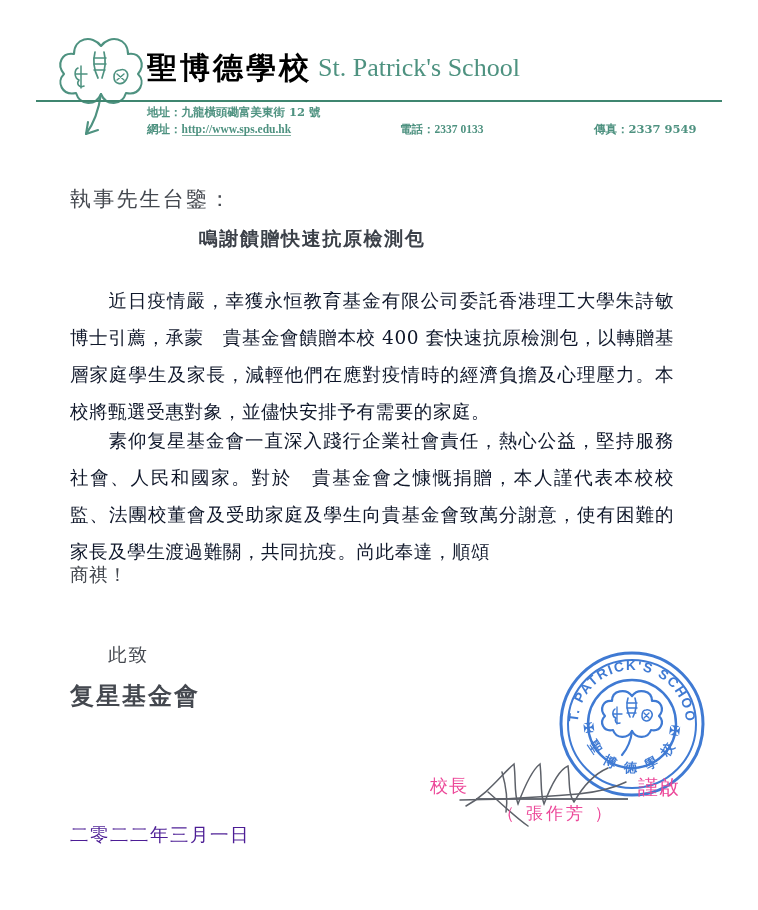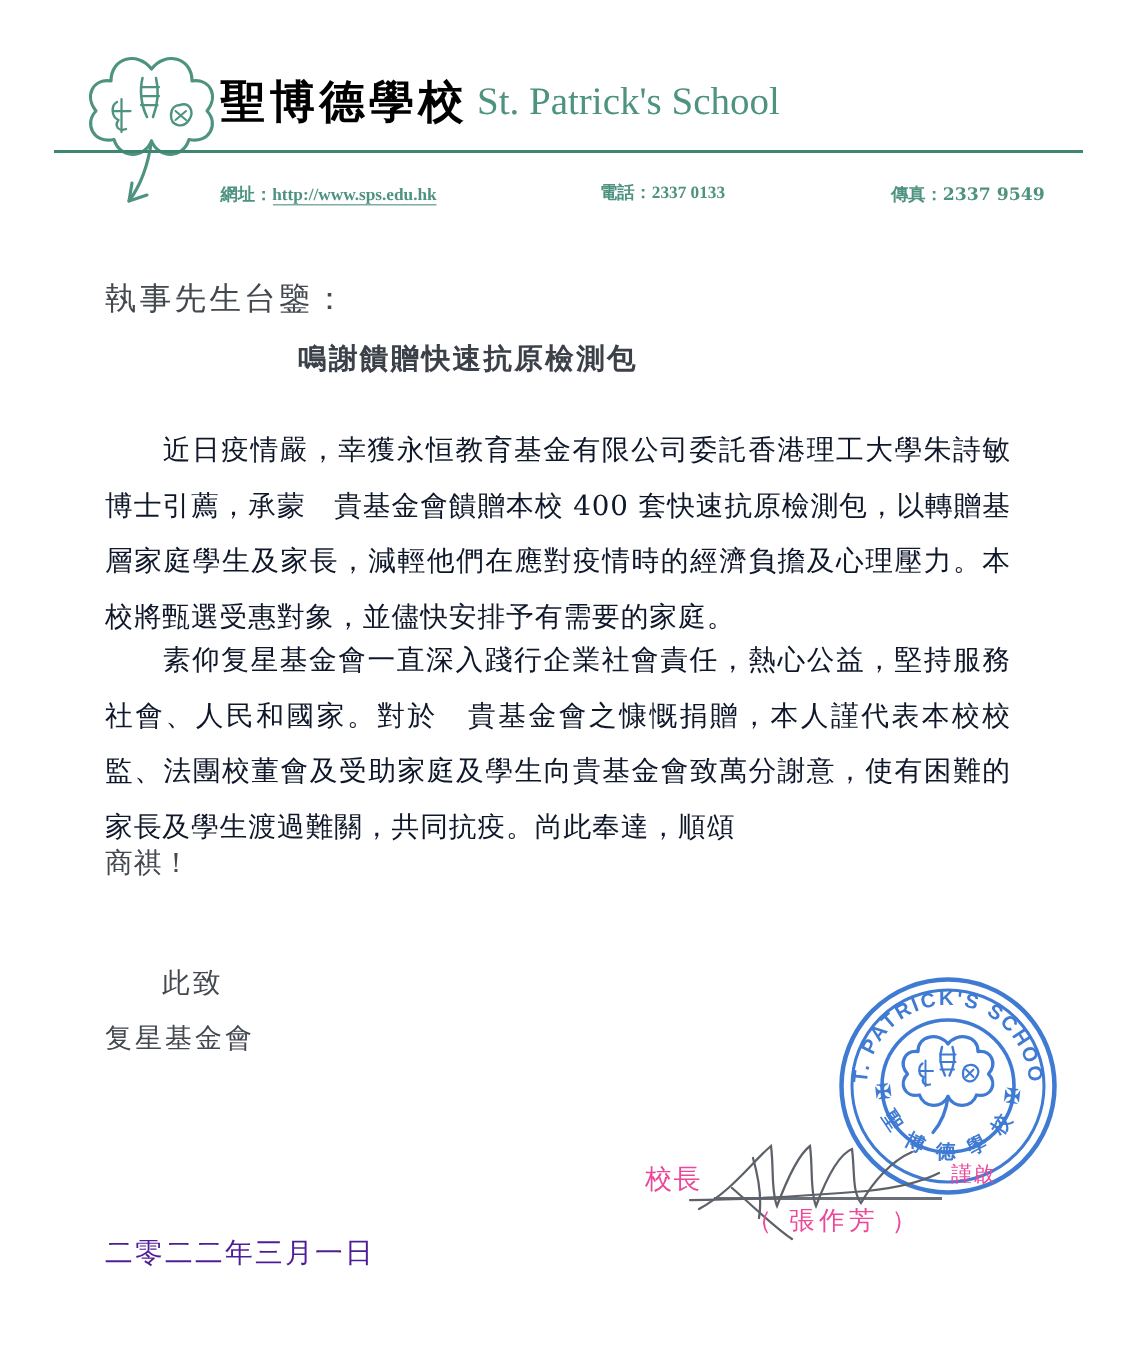--- a/index.html
+++ b/index.html
@@ -180,23 +180,24 @@
     left: 108px;
     top: 482px;
     font-size: 18.5px;
     letter-spacing: 2px;
     white-space: nowrap;
   }
   #recipient {
     position: absolute;
     left: 70px;
     top: 520px;
-    font-size: 18px;
+    font-size: 24px;
     letter-spacing: 2px;
     white-space: nowrap;
+    font-weight: bold;
   }
 
   
   .seal {
     position: absolute;
     left: 556px;
     top: 648px;
     width: 152px;
     height: 152px;
     opacity: 0.92;
@@ -215,23 +216,23 @@
   }
   .sig-title {
     position: absolute;
     left: 0;
     top: 4px;
     font-size: 18px;
     letter-spacing: 1px;
   }
   .sig-suffix {
     position: absolute;
-    right: 16px;
+    right: 0;
     top: 4px;
-    font-size: 14px;
+    font-size: 20px;
     letter-spacing: 1px;
   }
   .sig-line {
     position: absolute;
     left: 46px;
     top: 28px;
     width: 152px;
     height: 1.5px;
     background: #6a6f77;
   }
@@ -291,20 +292,21 @@
       </svg>
     </div>
 
     <div class="school-name-zh">聖博德學校</div>
     <div class="school-name-en">St. Patrick's School</div>
 
     <div class="rule"></div>
 
     <div class="contact">
       <div class="contact-row">
+        <span class="c-zh">地址：九龍橫頭磡富美東街 12 號</span>
       </div>
       <div class="contact-row">
         <span class="c-zh"><span>網址：</span><span class="c-url">http://www.sps.edu.hk</span></span>
         <span class="c-en-b">電話：2337 0133</span>
         <span class="c-fax">傳真：2337 9549</span>
       </div>
     </div>
   </div>
 
   <div class="letter-body">

